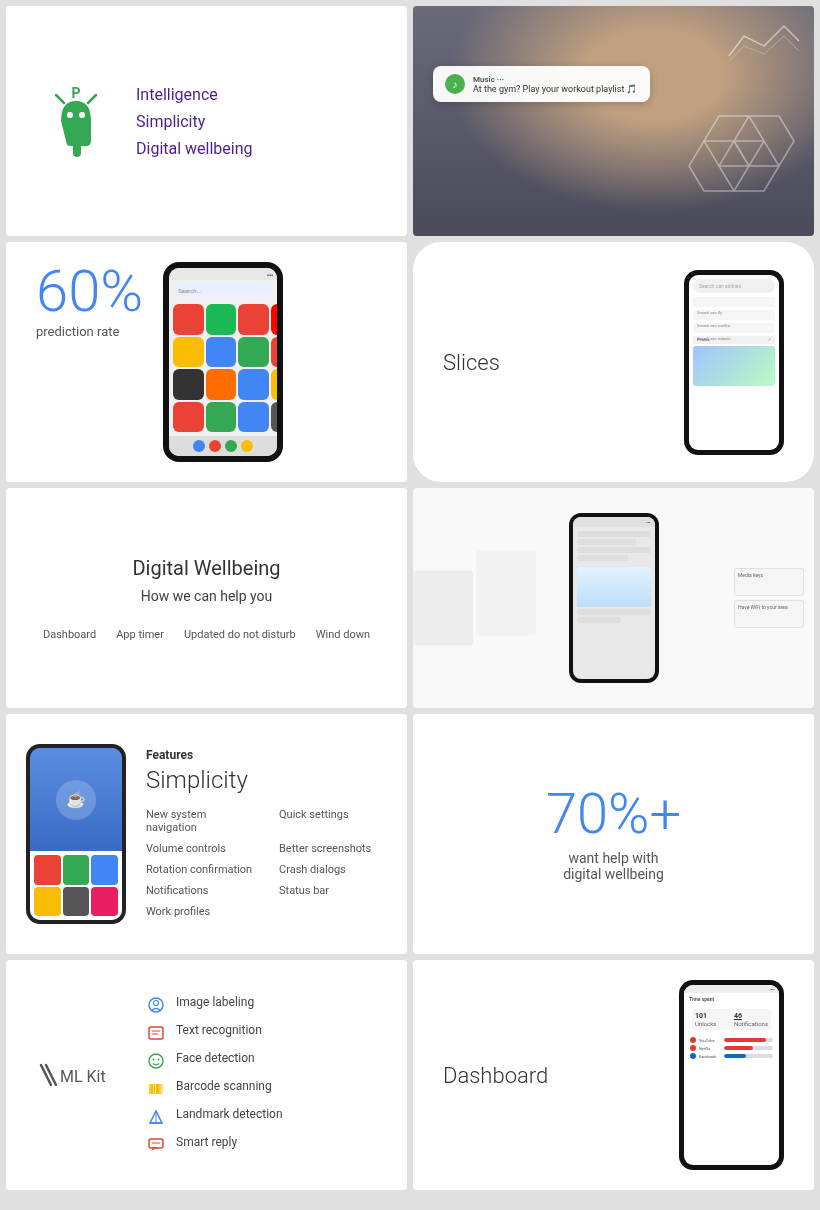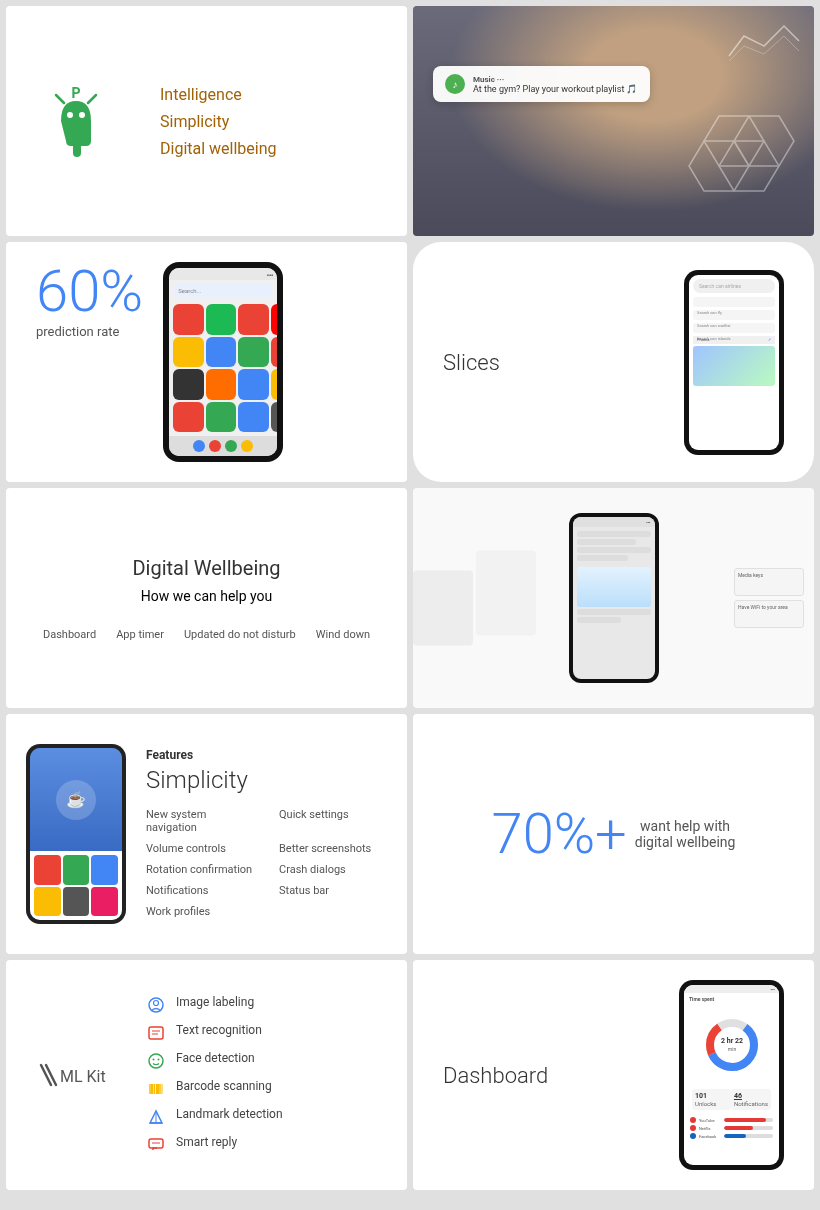--- a/index.html
+++ b/index.html
@@ -34,22 +34,21 @@
       height: 80px;
       flex-shrink: 0;
     }
     .android-p-text {
       display: flex;
       flex-direction: column;
       gap: 8px;
     }
     .android-p-text span {
       font-size: 16px;
-      color: #a16207;
-      margin-left: 24px;
+      color: #4c1d95;
     }
     .card-photo {
       min-height: 230px;
       background: #bbb;
       position: relative;
       overflow: hidden;
     }
     .photo-person {
       position: absolute;
       top: 0; left: 0; right: 0; bottom: 0;
@@ -199,21 +198,21 @@
       padding: 30px 20px;
       gap: 8px;
     }
     .wellbeing-title {
       font-size: 20px;
       color: #333;
       font-weight: 400;
     }
     .wellbeing-sub {
       font-size: 14px;
-      color: #000000;
+      color: #404040;
       margin-bottom: 16px;
     }
     .wellbeing-tags {
       display: flex;
       gap: 20px;
       flex-wrap: wrap;
       justify-content: center;
     }
     .wellbeing-tag {
       font-size: 11px;
@@ -307,21 +306,21 @@
     .feature-item {
       font-size: 11px;
       color: #555;
       padding: 2px 0;
     }
     .card-wellbeing-stat {
       min-height: 240px;
       display: flex;
       align-items: center;
       justify-content: center;
-      flex-direction: row;
+      flex-direction: column;
       gap: 8px;
       padding: 30px;
     }
     .big-percent-2 {
       font-size: 56px;
       font-weight: 300;
       color: #4285f4;
       line-height: 1;
     }
     .wellbeing-stat-text {
@@ -723,29 +722,20 @@
 
   <div class="card card-dashboard">
     <span class="dashboard-label">Dashboard</span>
     <div class="dashboard-phone">
       <div class="dashboard-screen">
 
         <div style="height:8px;background:#eee;display:flex;align-items:center;justify-content:flex-end;padding:0 4px;font-size:4px;color:#666;">▪▪▪</div>
 
         <div style="padding:3px 5px;font-size:5px;color:#555;font-weight:bold;">Time spent</div>
 
-        <div class="dashboard-chart-area">
-          <svg class="donut-chart" viewBox="0 0 60 60">
-            <circle cx="30" cy="30" r="22" fill="none" stroke="#e0e0e0" stroke-width="8"></circle>
-            <circle cx="30" cy="30" r="22" fill="none" stroke="#4285f4" stroke-width="8" stroke-dasharray="80 58" stroke-dashoffset="-14" transform="rotate(-90 30 30)"></circle>
-            <circle cx="30" cy="30" r="22" fill="none" stroke="#ea4335" stroke-width="8" stroke-dasharray="30 108" stroke-dashoffset="-94" transform="rotate(-90 30 30)"></circle>
-            <text x="30" y="28" text-anchor="middle" font-size="7" font-weight="bold" fill="#333">2 hr 22</text>
-            <text x="30" y="36" text-anchor="middle" font-size="5" fill="#666">min</text>
-          </svg>
-        </div>
 
         <div class="dashboard-stats">
           <div class="dashboard-stat-item">
             <div style="font-size:7px;font-weight:bold;color:#333;">101</div>
             <div>Unlocks</div>
           </div>
           <div class="dashboard-stat-item">
             <div style="font-size:7px;font-weight:bold;color:#333;text-decoration:underline;">46</div>
             <div>Notifications</div>
           </div>

